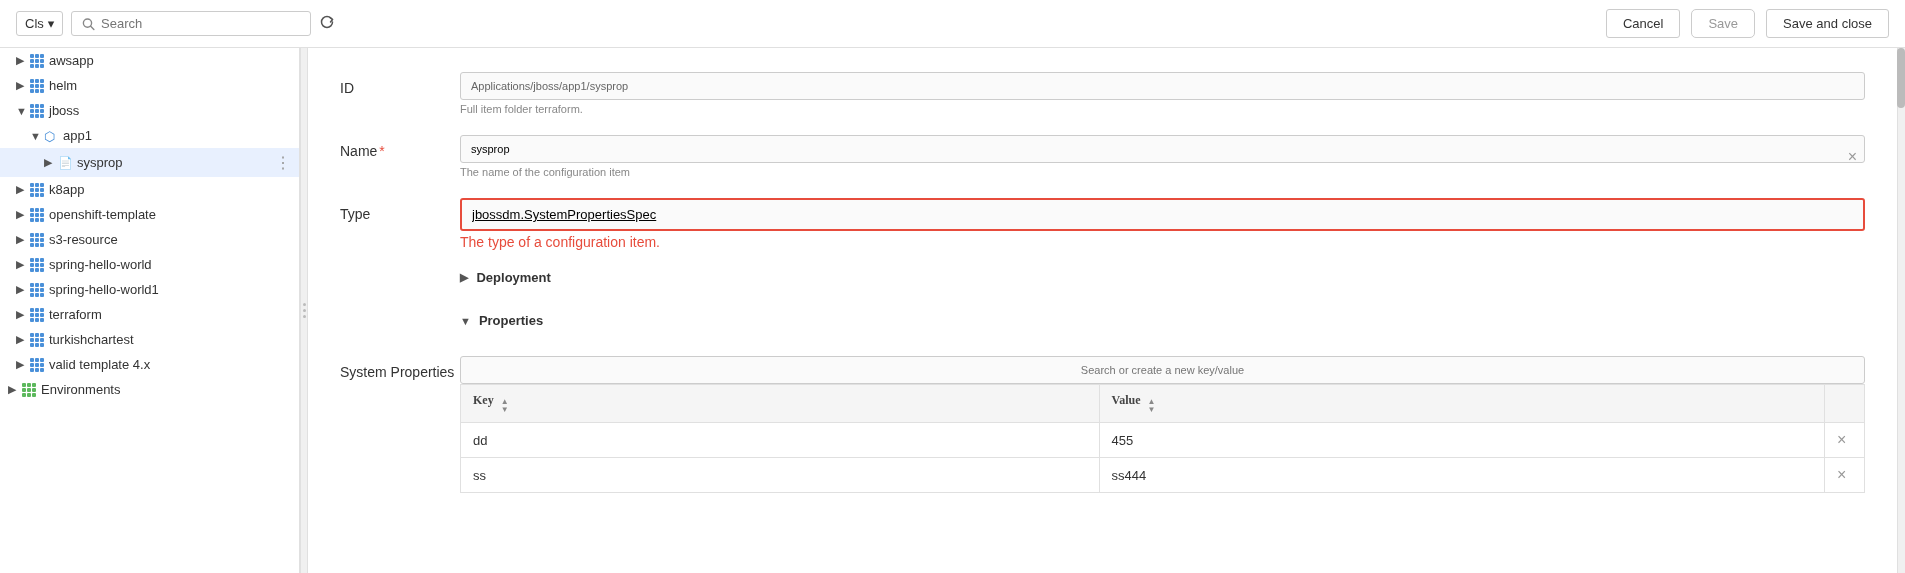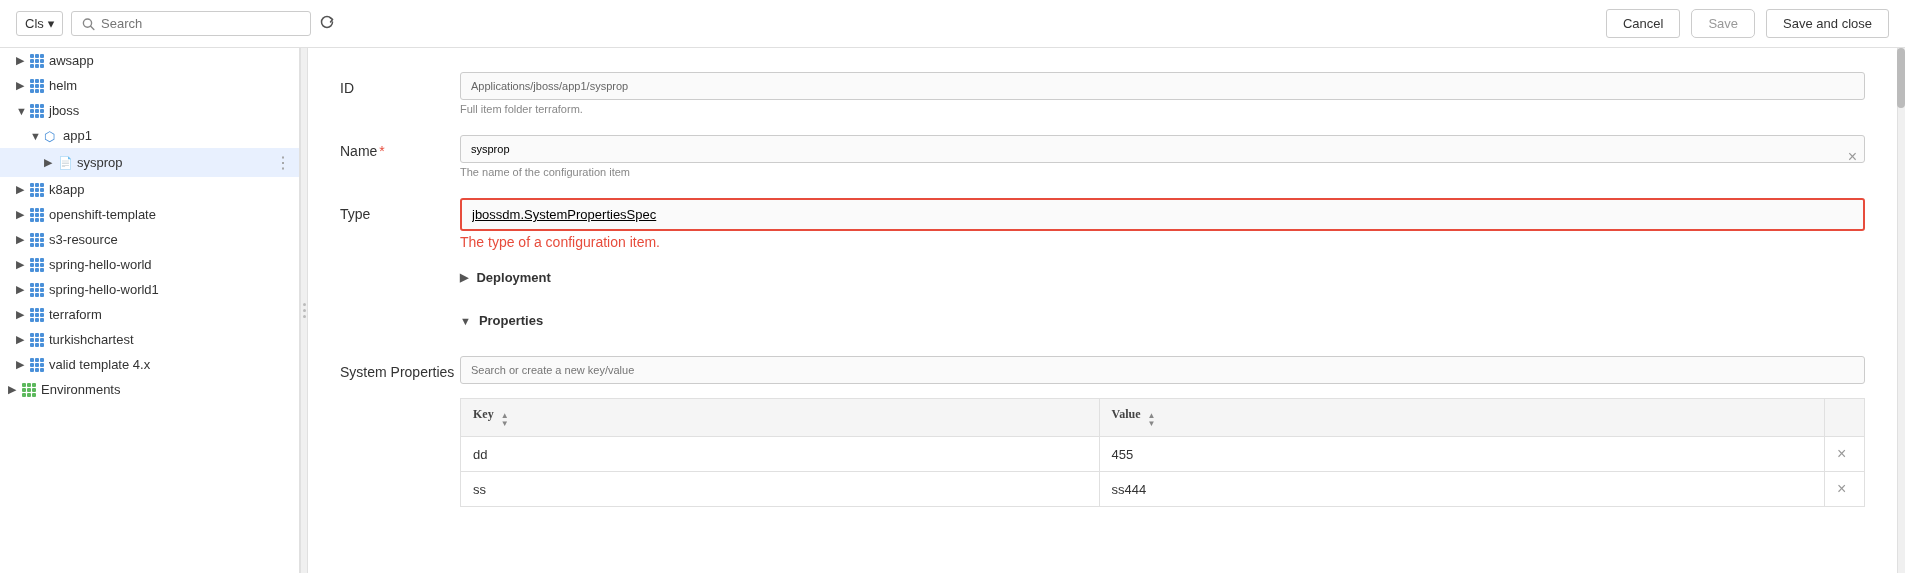--- a/index.html
+++ b/index.html
@@ -62,21 +62,21 @@
     
     .type-field-wrapper { border: 2px solid #e74c3c; border-radius: 3px; }
     .type-field-wrapper input { border: none !important; background: #fff; }
     .type-hint-red { font-size: 14px; color: #e74c3c; margin-top: 3px; }
 
     
     .section-header { display: flex; align-items: center; gap: 8px; cursor: pointer; font-size: 13px; font-weight: 600; color: #333; margin-bottom: 8px; }
     .section-header .chevron { font-size: 11px; color: #555; }
 
     
-    .kv-search { width: 100%; border: 1px solid #ccc; border-radius: 3px; padding: 7px 12px; font-size: 13px; outline: none; margin-bottom: 14px; color: #aaa; }
+    .kv-search { width: 100%; border: 1px solid #ccc; border-radius: 3px; padding: 7px 12px; font-size: 13px; outline: none; margin-bottom: 0; color: #aaa; text-align: center; }
     .kv-table { width: 100%; border-collapse: collapse; margin-top: 0; }
     .kv-table thead tr { background: #f5f5f5; border: 1px solid #e0e0e0; }
     .kv-table th { padding: 8px 12px; text-align: left; font-size: 12px; font-weight: 600; color: #444; border: 1px solid #e0e0e0; font-family: Liberation Serif, serif; }
     .kv-table td { padding: 8px 12px; font-size: 13px; border: 1px solid #e0e0e0; }
     .sort-arrows { display: inline-flex; flex-direction: column; font-size: 8px; line-height: 1; margin-left: 4px; color: #888; }
     .kv-delete { background: none; border: none; cursor: pointer; color: #999; font-size: 16px; }
 
     
     .sidebar::-webkit-scrollbar, .content::-webkit-scrollbar { width: 6px; }
     .sidebar::-webkit-scrollbar-thumb, .content::-webkit-scrollbar-thumb { background: #ccc; border-radius: 3px; }

